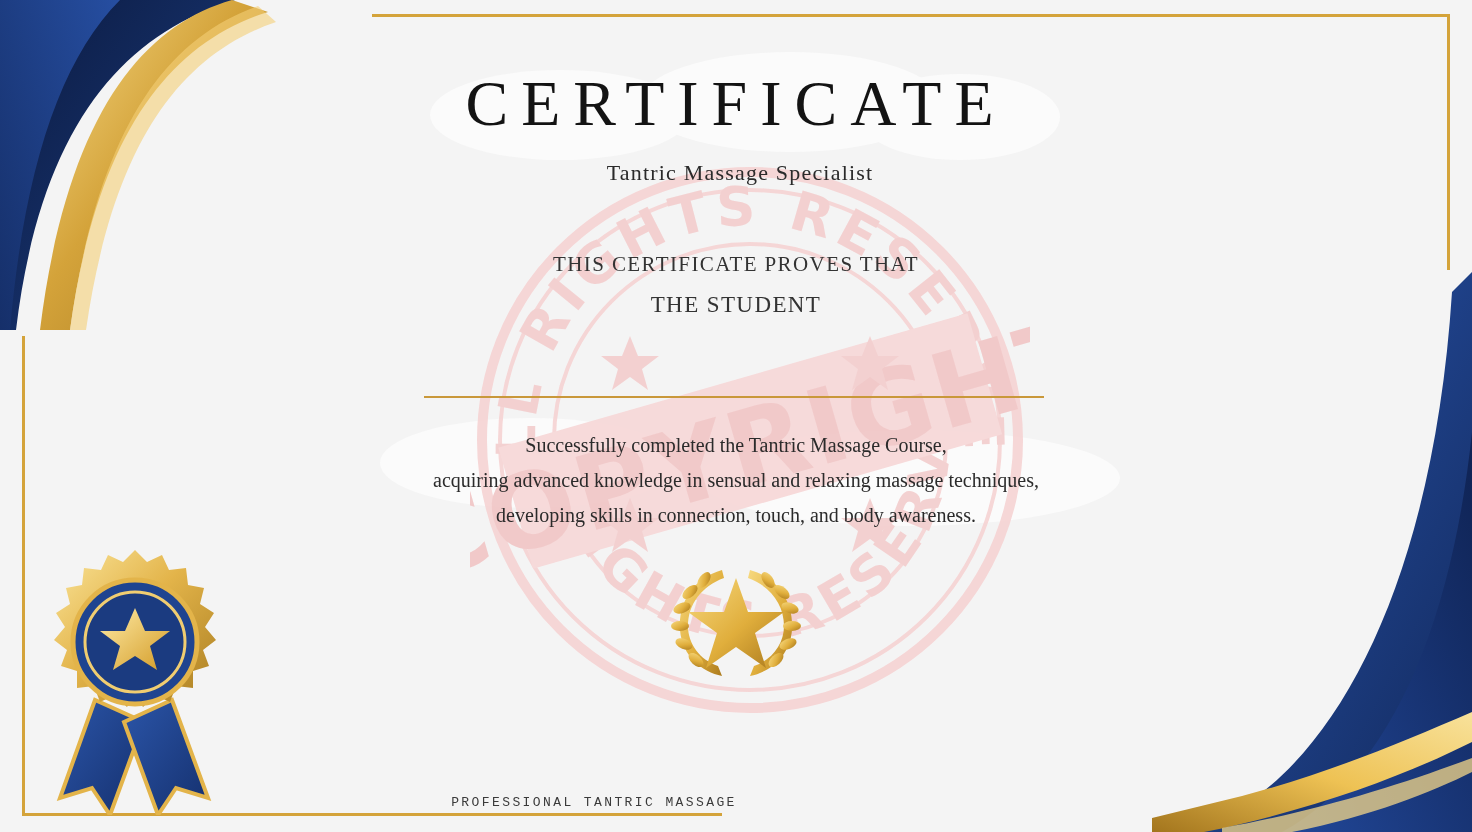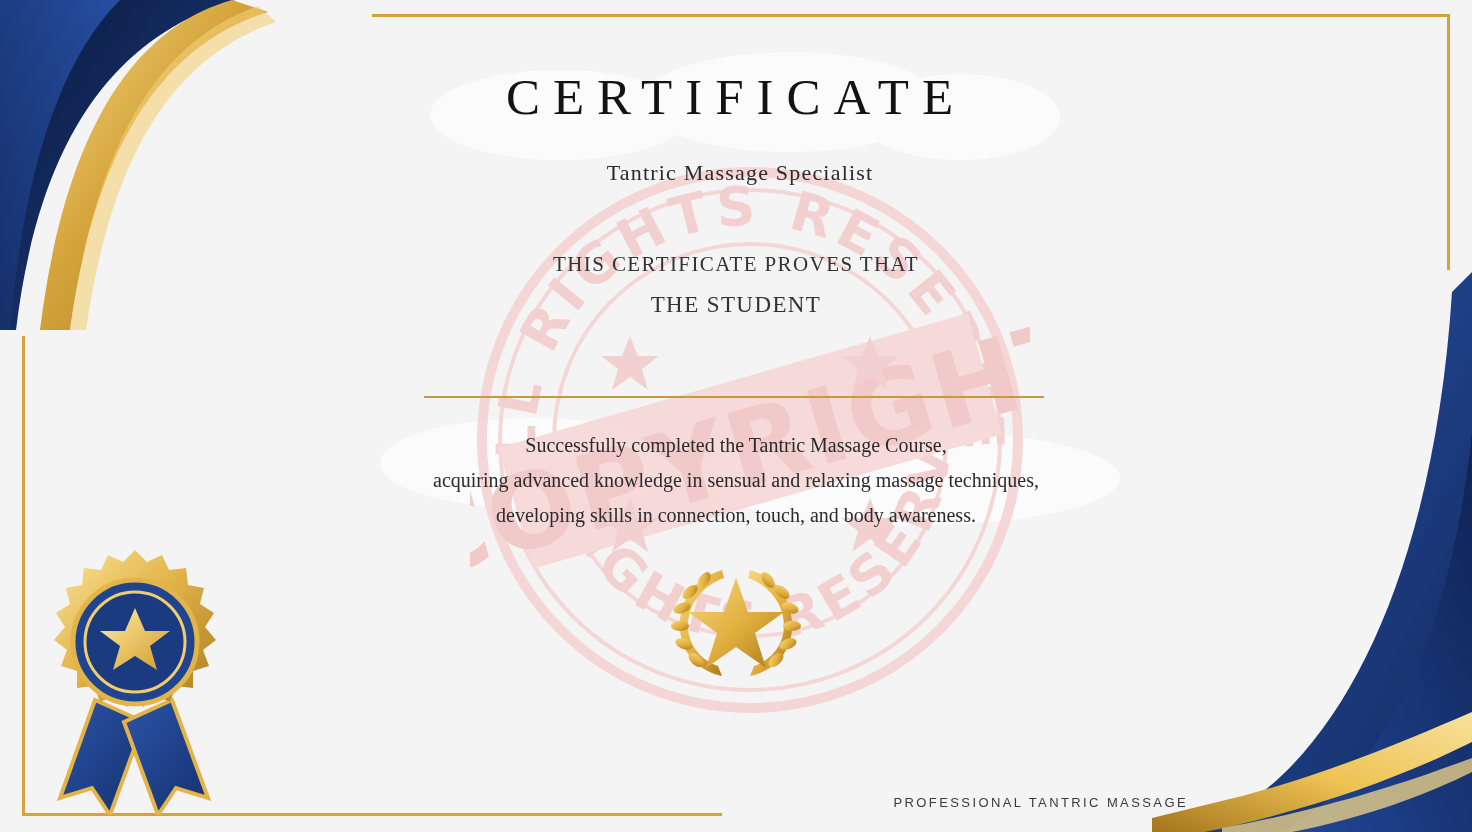--- a/index.html
+++ b/index.html
@@ -60,21 +60,21 @@
     top: 0;
     width: 1472px;
     height: 832px;
     text-align: center;
   }
   .cert-title {
     position: absolute;
     left: 0;
     top: 72px;
     width: 1472px;
-    font-size: 51px;
+    font-size: 64px;
     letter-spacing: 13px;
     color: #131313;
     font-weight: 400;
     line-height: 1;
   }
   .cert-subtitle {
     position: absolute;
     left: 4px;
     top: 160px;
     width: 1472px;
@@ -115,25 +115,24 @@
     width: 1000px;
     font-size: 20px;
     line-height: 35px;
     color: #2b2b2b;
   }
   .footer-text {
     position: absolute;
     left: 0;
     bottom: 22px;
     width: 1188px;
-    font-family: Liberation Sans, sans-serif;
+    font-family: Liberation Mono, monospace;
     font-size: 13px;
     letter-spacing: 2.4px;
     color: #3a3a3a;
-    text-align: right;
   }
 
   
   .badge {
     position: absolute;
     left: 40px;
     top: 550px;
     width: 190px;
     height: 265px;
   }

